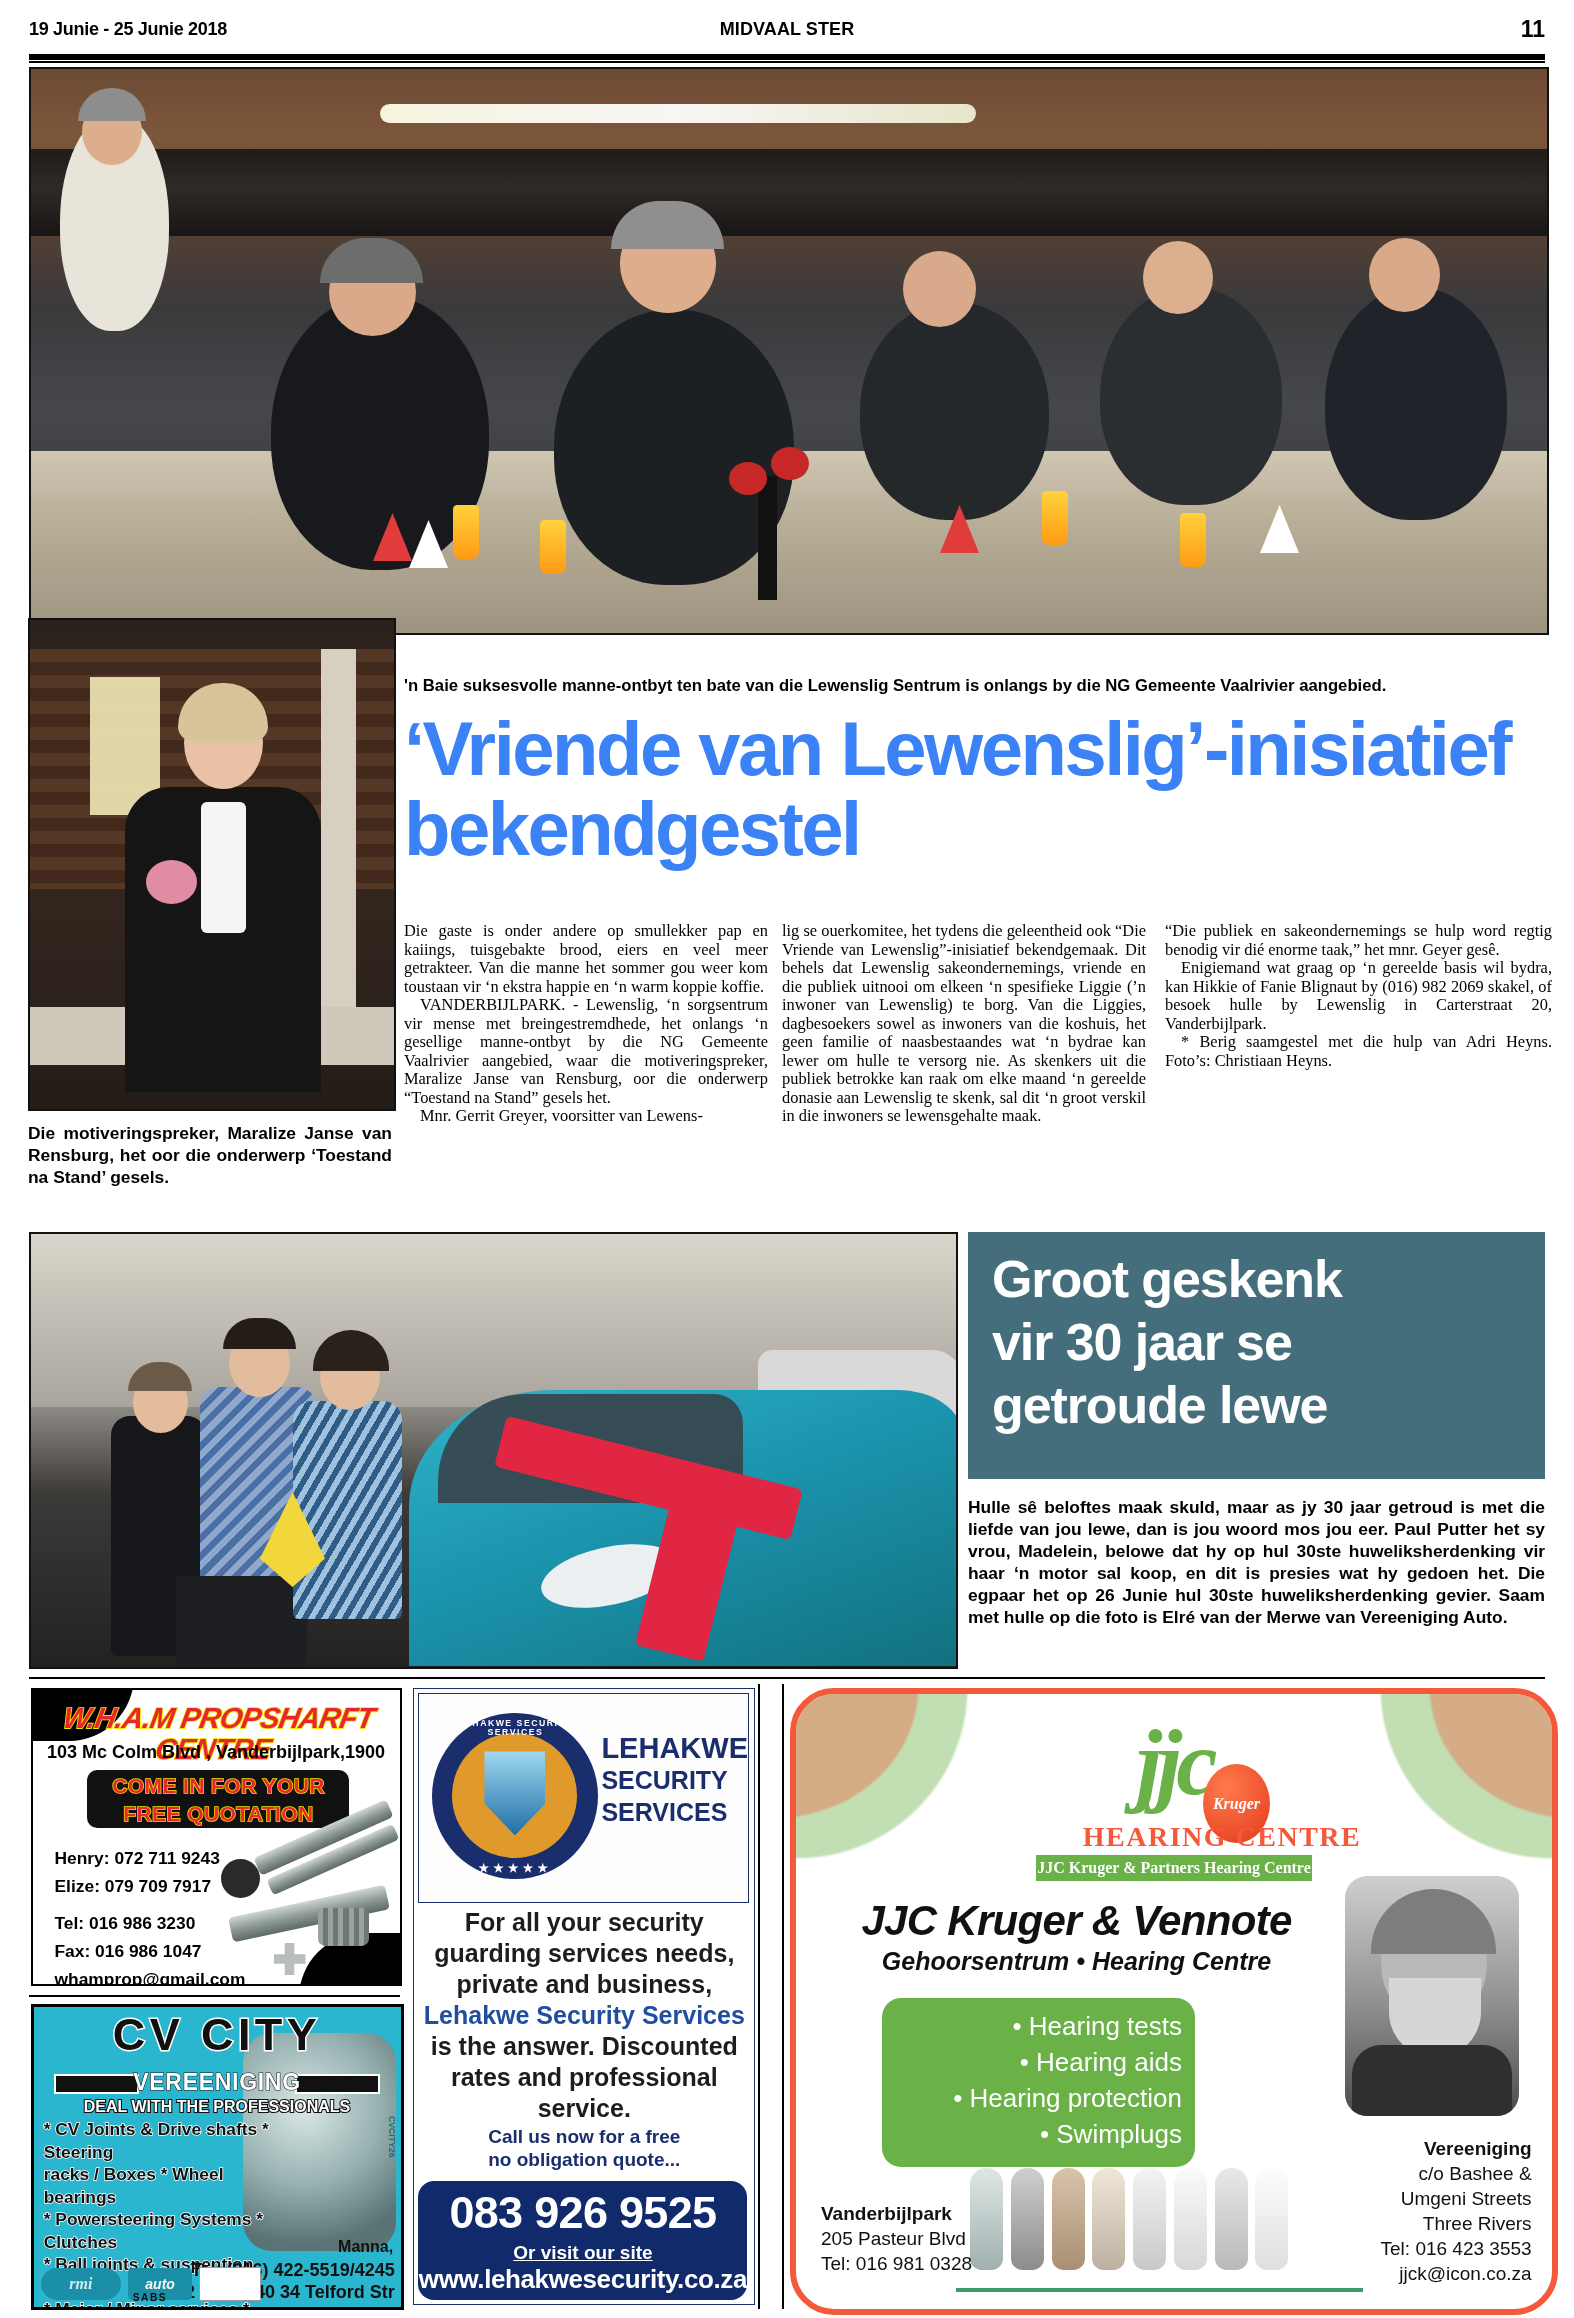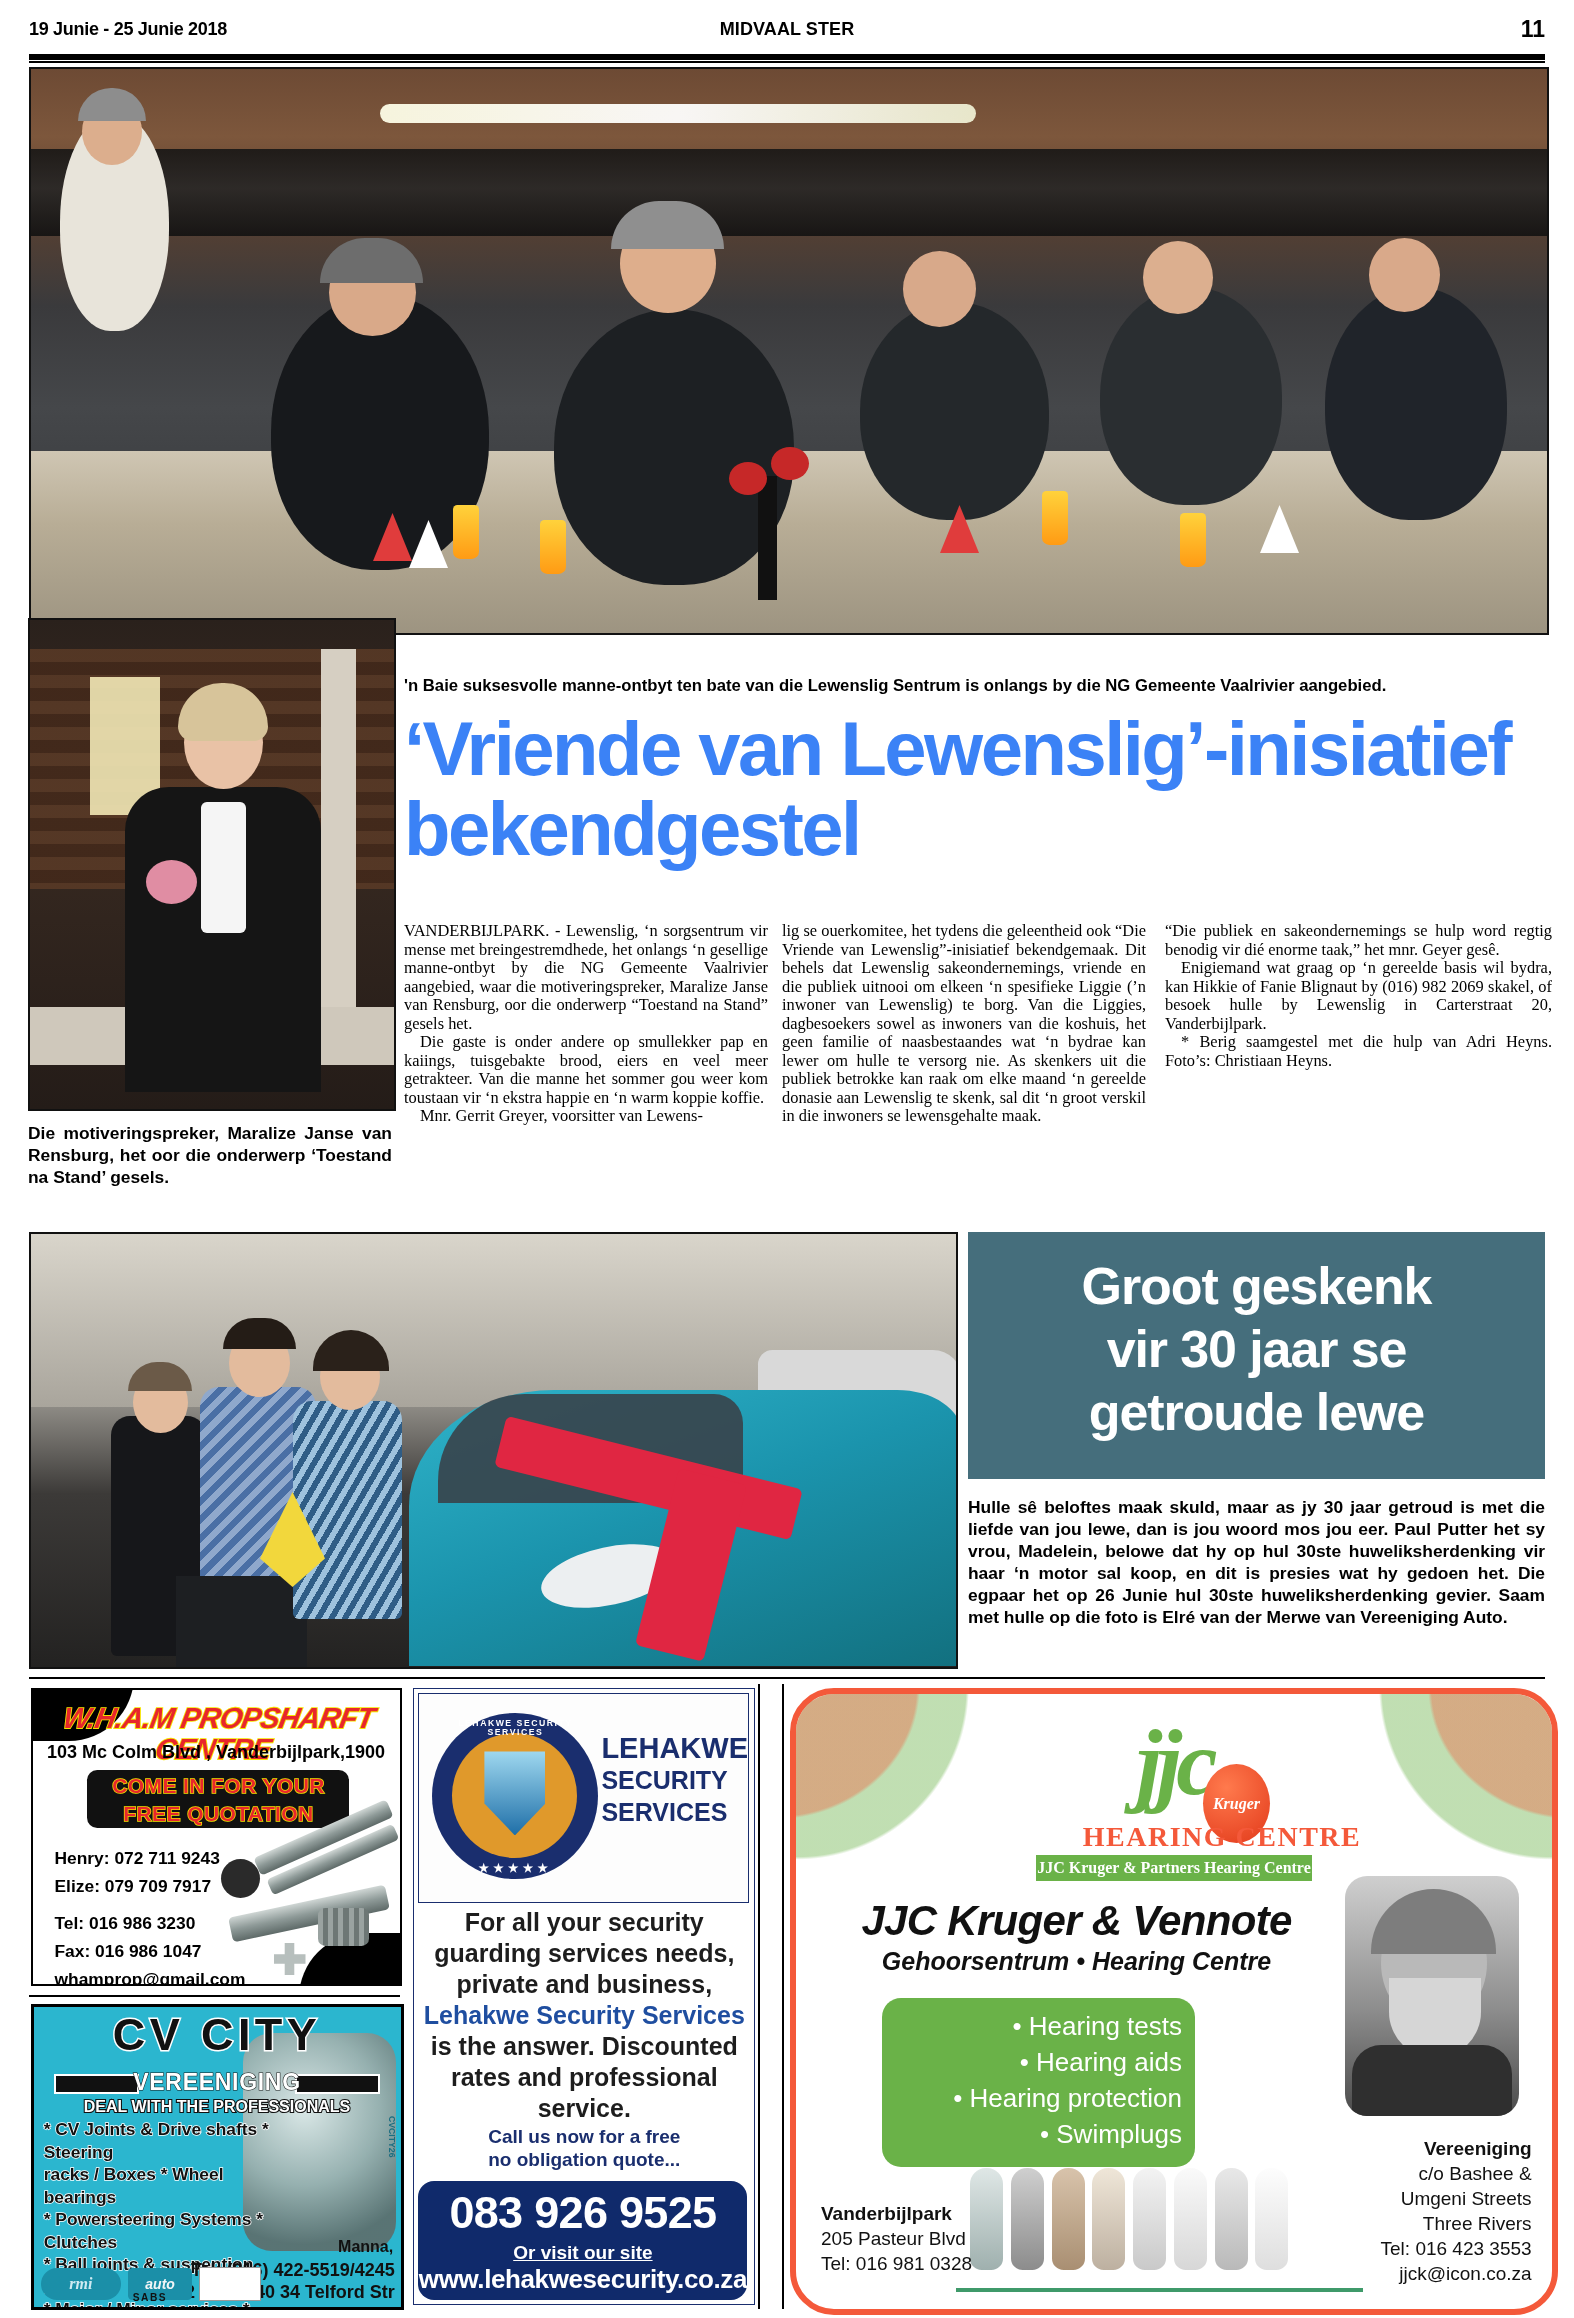--- a/index.html
+++ b/index.html
@@ -63,21 +63,21 @@
   .car-lamp{position:absolute;left:509px;top:313px;width:138px;height:58px;border-radius:50%;background:#eceff1;transform:rotate(-12deg);}
   .car-white{position:absolute;left:727px;top:116px;width:204px;height:189px;background:#d9d9d9;border-radius:14.5px 29px 0 0;}
   .p-man{position:absolute;}
   .p-torso{position:absolute;border-radius:19px 19px 5.8px 5.8px;}
   .p-head{position:absolute;border-radius:50%;background:#e3bb9d;}
   .flowers{position:absolute;left:229px;top:258px;width:65px;height:95px;background:#f2d73c;
     clip-path:polygon(50% 0,100% 70%,50% 100%,0 70%);}
 
   
   .teal-box{position:absolute;left:968px;top:1232px;width:577px;height:247px;background:#456e7c;}
-  .teal-box h2{margin:12px;padding:11px 19px 0 19px;color:#fff;text-align:center;
+  .teal-box h2{margin:5px;padding:11px 19px 0 19px;color:#fff;text-align:left;
     font:700 52px/63px "Liberation Sans",sans-serif;letter-spacing:-1.1px;}
 
   
   .lead{position:absolute;left:404px;top:676px;width:1141px;
     font:700 16.7px/20.4px "Liberation Sans",sans-serif;color:#000;text-align:justify;}
   .headline{position:absolute;left:404px;top:709px;width:1149px;
     font:700 76px/80px "Liberation Sans",sans-serif;letter-spacing:-2.5px;color:#3b82f6;}
   .spk-cap{position:absolute;left:28px;top:1122px;width:364px;
     font:700 17.4px/22px "Liberation Sans",sans-serif;color:#000;text-align:justify;}
 
@@ -271,22 +271,22 @@
     <div class="spk-face"></div>
     <div class="spk-hair"></div>
   </div>
   <div class="spk-cap">Die motiveringspreker, Maralize Janse van Rensburg, het oor die onderwerp ‘Toestand na Stand’ gesels.</div>
 
   <div class="lead">'n Baie suksesvolle manne-ontbyt ten bate van die Lewenslig Sentrum is onlangs by die NG Gemeente Vaalrivier aangebied.</div>
   <div class="headline">‘Vriende van Lewenslig’-inisiatief bekendgestel</div>
 
   <div class="cols">
     <div class="col" id="col1">
+      <p>Die gaste is onder andere op smullekker pap en kaiings, tuisgebakte brood, eiers en veel meer getrakteer. Van die manne het sommer gou weer kom toustaan vir ‘n ekstra happie en ‘n warm koppie koffie.</p>
       <p>VANDERBIJLPARK. - Lewenslig, ‘n sorgsentrum vir mense met breingestremdhede, het onlangs ‘n gesellige manne-ontbyt by die NG Gemeente Vaalrivier aangebied, waar die motiveringspreker, Maralize Janse van Rensburg, oor die onderwerp “Toestand na Stand” gesels het.</p>
-      <p>Die gaste is onder andere op smullekker pap en kaiings, tuisgebakte brood, eiers en veel meer getrakteer. Van die manne het sommer gou weer kom toustaan vir ‘n ekstra happie en ‘n warm koppie koffie.</p>
       <p>Mnr. Gerrit Greyer, voorsitter van Lewens-</p>
     </div>
     <div class="col" id="col2">
       <p>lig se ouerkomitee, het tydens die geleentheid ook “Die Vriende van Lewenslig”-inisiatief bekendgemaak. Dit behels dat Lewenslig sakeondernemings, vriende en die publiek uitnooi om elkeen ‘n spesifieke Liggie (’n inwoner van Lewenslig) te borg. Van die Liggies, dagbesoekers sowel as inwoners van die koshuis, het geen familie of naasbestaandes wat ‘n bydrae kan lewer om hulle te versorg nie. As skenkers uit die publiek betrokke kan raak om elke maand ‘n gereelde donasie aan Lewenslig te skenk, sal dit ‘n groot verskil in die inwoners se lewensgehalte maak.</p>
     </div>
     <div class="col" id="col3">
       <p>“Die publiek en sakeondernemings se hulp word regtig benodig vir dié enorme taak,” het mnr. Geyer gesê.</p>
       <p>Enigiemand wat graag op ‘n gereelde basis wil bydra, kan Hikkie of Fanie Blignaut by (016) 982 2069 skakel, of besoek hulle by Lewenslig in Carterstraat 20, Vanderbijlpark.</p>
       <p class="credit">* Berig saamgestel met die hulp van Adri Heyns. Foto’s: Christiaan Heyns.</p>
     </div>

